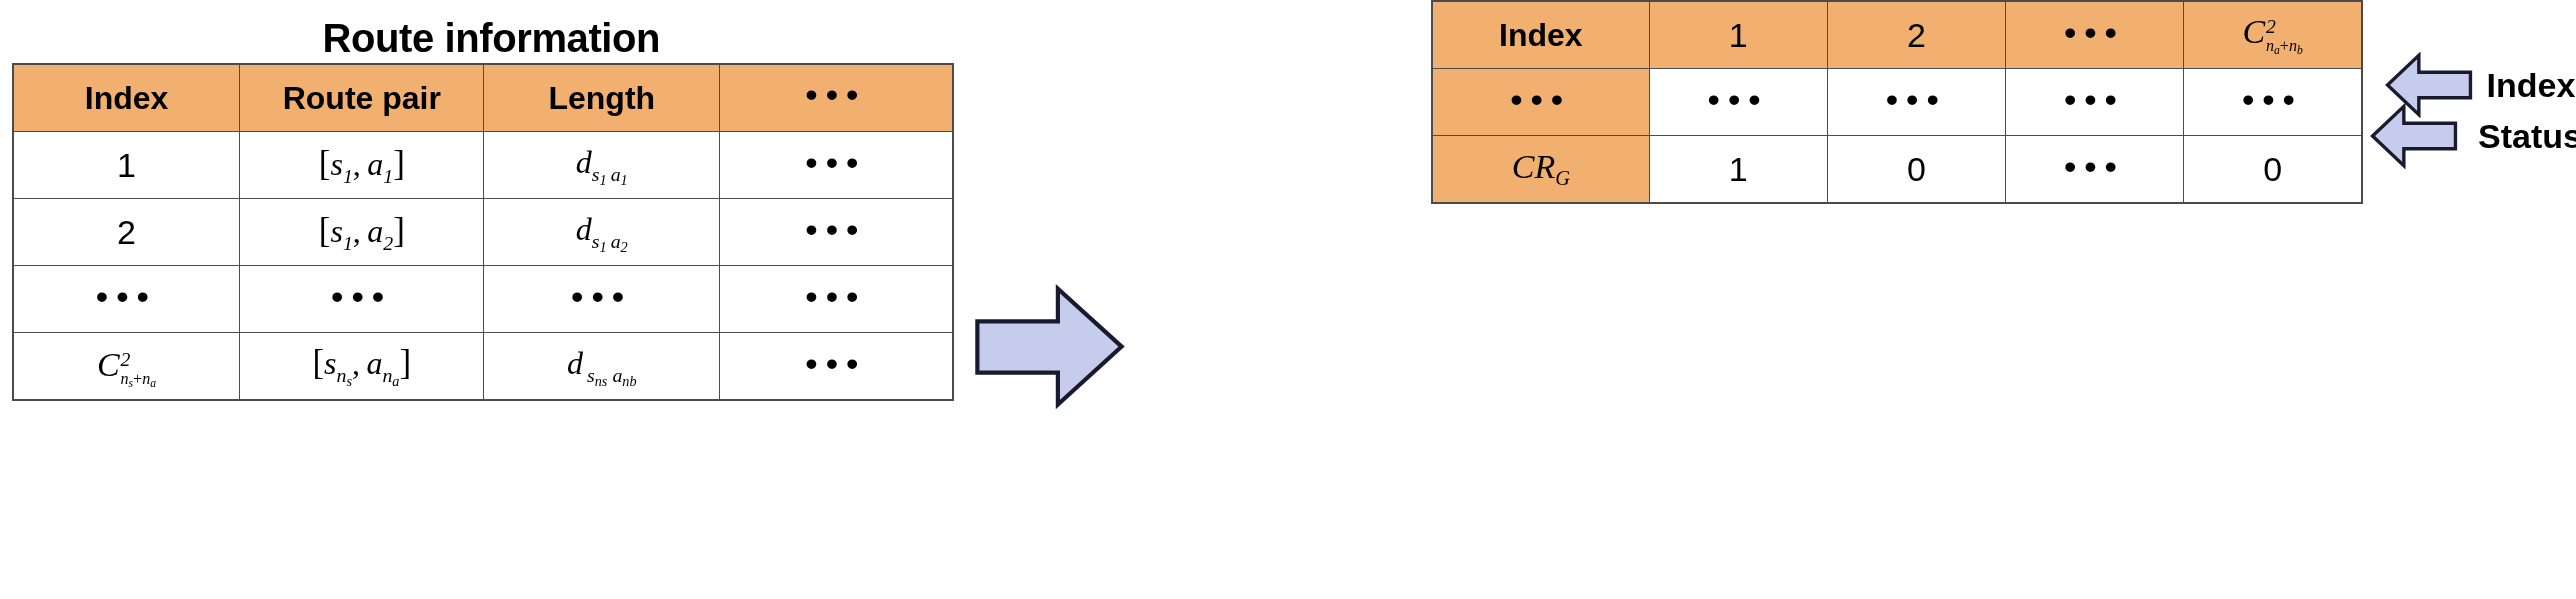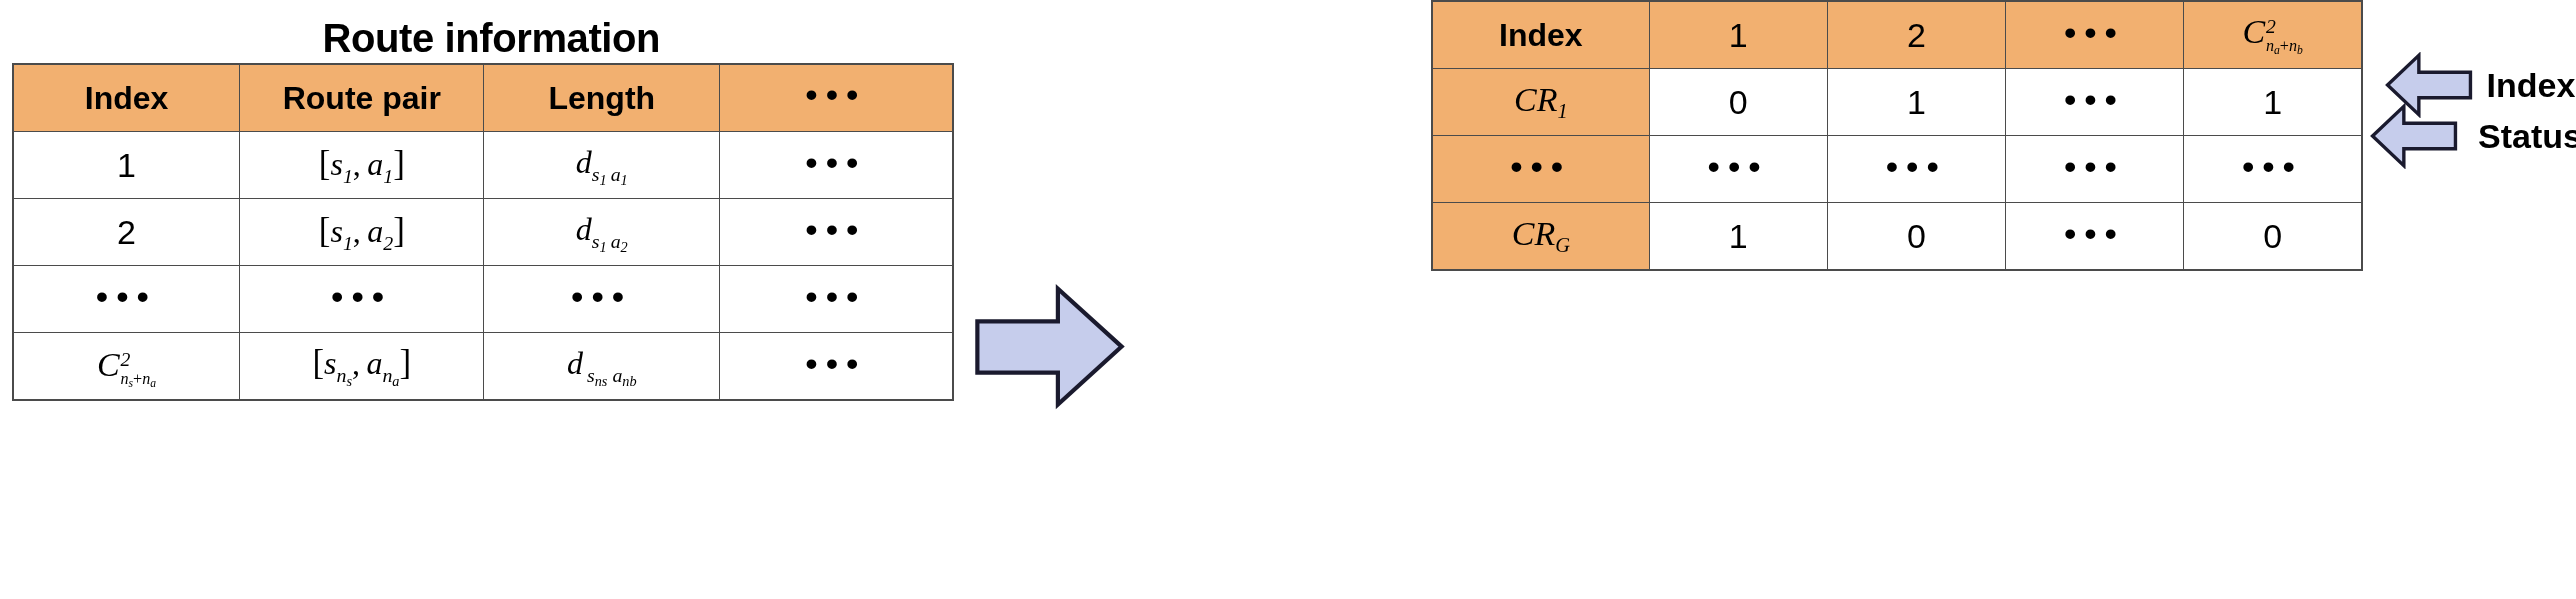--- a/index.html
+++ b/index.html
@@ -265,29 +265,20 @@
         <td class="hdr-math" style="background:#f2b070;font-size:34px;">2</td>
         <td class="hdr-math" style="background:#f2b070;"><span class="dots">•••</span></td>
         <td class="hdr-math" style="background:#f2b070;">
           <span class="cmb"><i>C</i><span class="stack">
                 <span class="up">2</span>
                 <span class="down"><i>n</i><sub>a</sub><span class="opn">+</span><i>n</i><sub>b</sub></span>
               </span></span>
         </td>
       </tr>
 
-      <tr>
-        <td class="rowlbl">
-          <span class="crlab">CR<sub>1</sub></span>
-        </td>
-        <td class="cell">0</td>
-        <td class="cell">1</td>
-        <td class="cell"><span class="dots">•••</span></td>
-        <td class="cell">1</td>
-      </tr>
 
 
       <tr>
         <td class="rowlbl"><span class="dots">•••</span></td>
         <td class="cell"><span class="dots">•••</span></td>
         <td class="cell"><span class="dots">•••</span></td>
         <td class="cell"><span class="dots">•••</span></td>
         <td class="cell"><span class="dots">•••</span></td>
       </tr>
 

